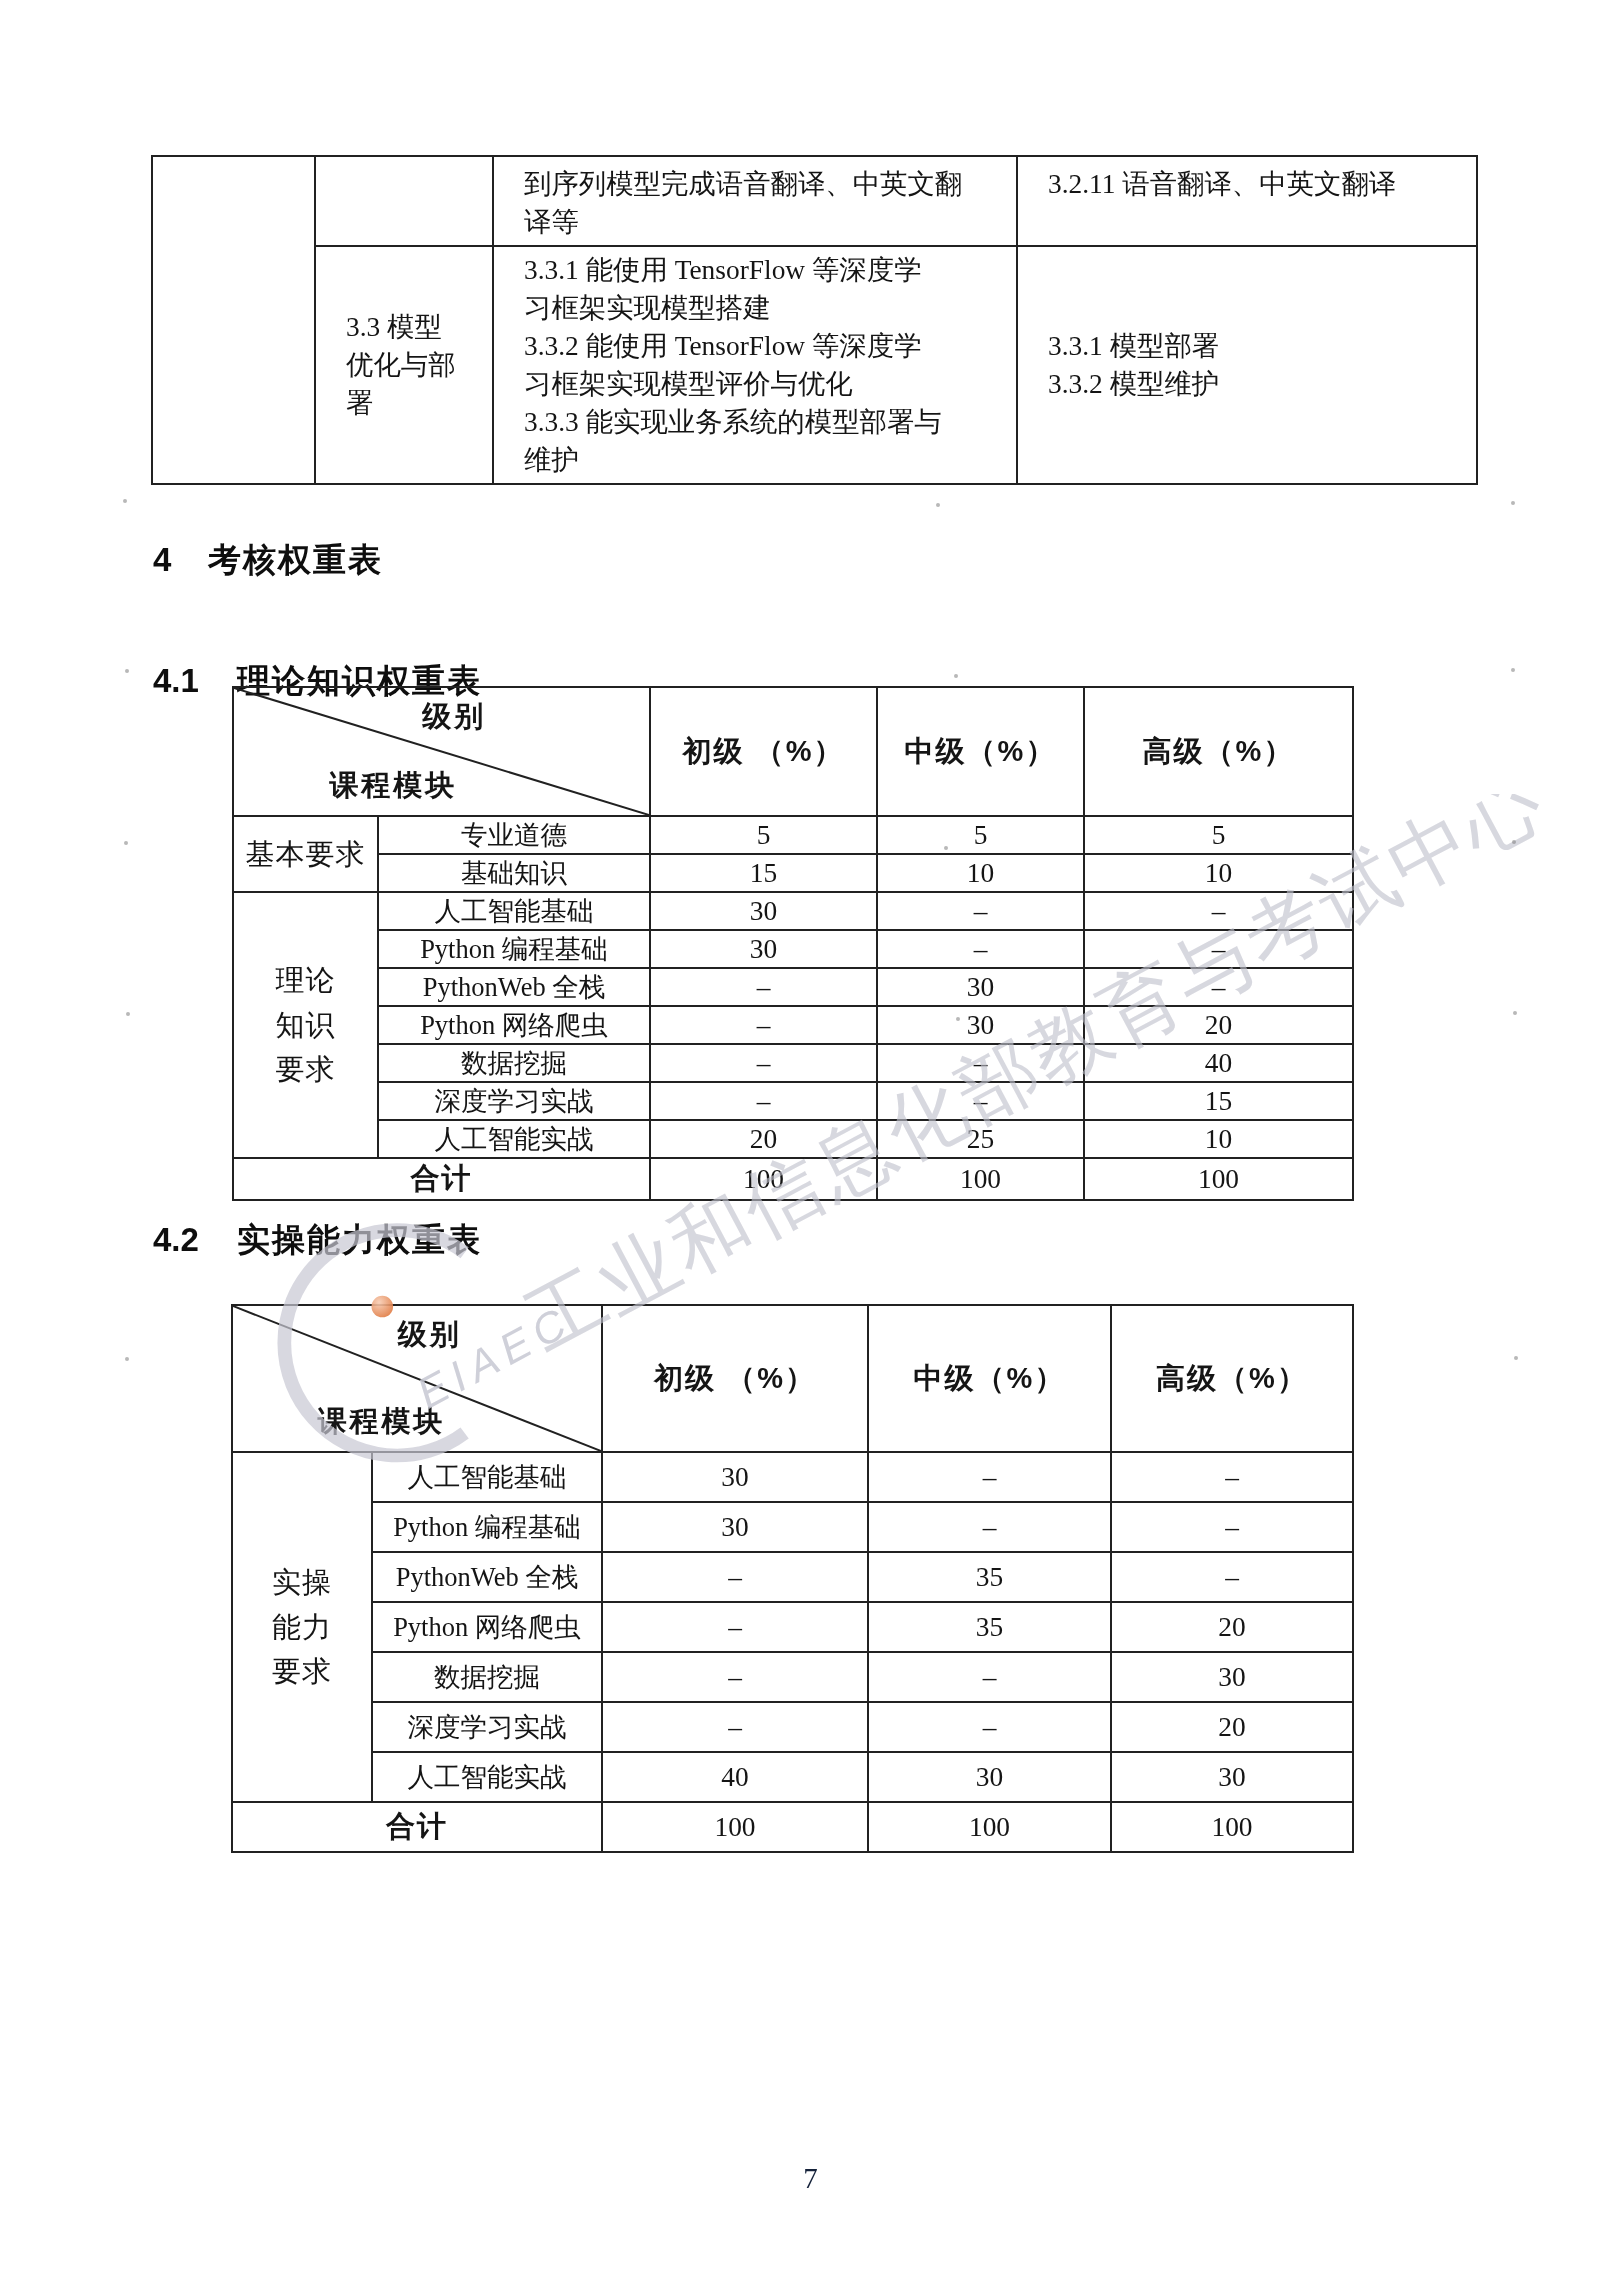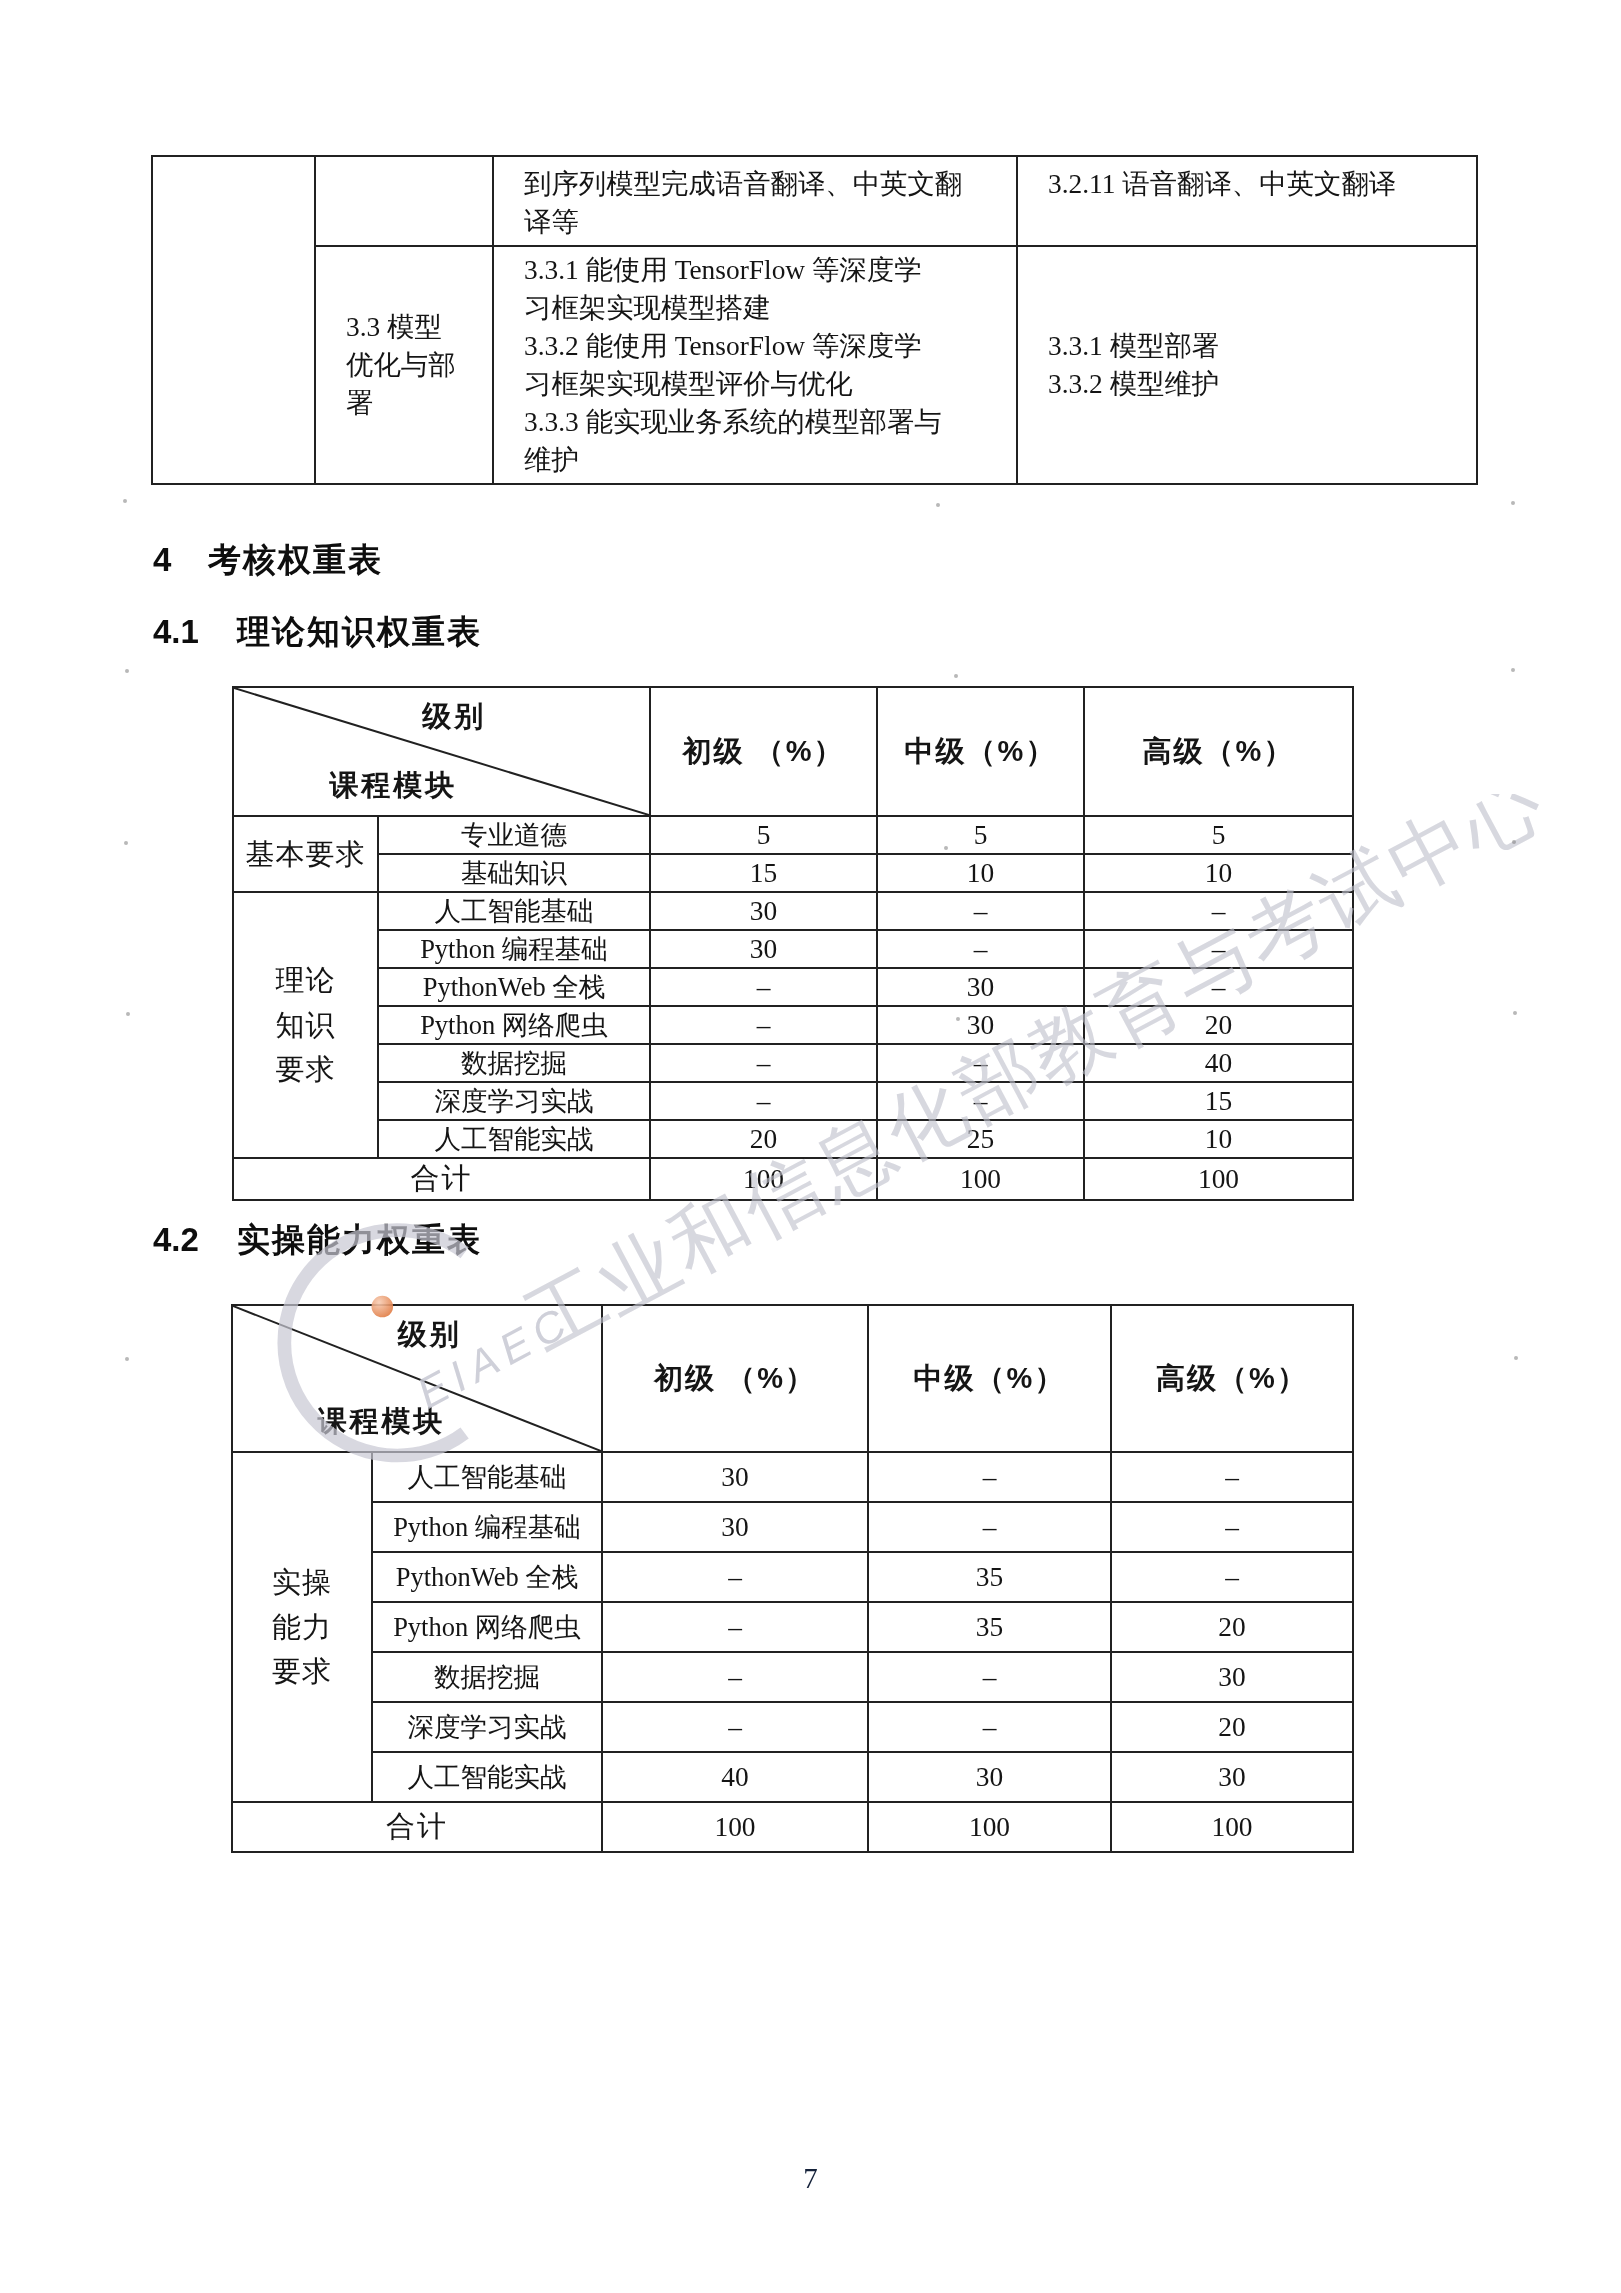--- a/index.html
+++ b/index.html
@@ -19,21 +19,21 @@
   .pre{white-space:pre-line;}
   
   .wtable{border:2.9px solid #212121;}
   .wtable td{text-align:center;vertical-align:middle;padding:0 2px;}
   .t41{left:232px;top:686px;width:1119px;}
   .t42{left:231px;top:1304px;width:1121px;}
   td.lvl{font-family:"Liberation Sans","DejaVu Sans",sans-serif;font-weight:700;font-size:29px;letter-spacing:2px;}
   td.grp{font-family:"Liberation Sans","DejaVu Sans",sans-serif;font-weight:400;font-size:29px;line-height:1.55;letter-spacing:1px;}
   td.mod{font-size:26.5px;}
   td.val{font-size:27.4px;}
-  td.sum{font-family:"Liberation Sans","DejaVu Sans",sans-serif;font-weight:400;font-size:29px;letter-spacing:2px;}
+  td.sum{font-family:"Liberation Sans","DejaVu Sans",sans-serif;font-weight:700;font-size:29px;letter-spacing:2px;}
   tr.hdr td{border-bottom-width:2.9px;}
   tr.grpend td{border-bottom-width:2.9px;margin-top:43px;}
   tr.total td{border-top-width:2.9px;}
   
   td.diag{position:relative;padding:0;}
   td.diag svg.slash{position:absolute;left:0;top:0;width:100%;height:100%;display:block;}
   .corner-top{position:absolute;top:8.8px;left:50%;transform:translateX(-30%);
     font-family:"Liberation Sans","DejaVu Sans",sans-serif;font-weight:700;font-size:29px;letter-spacing:2.9px;}
   .corner-bottom{position:absolute;bottom:8.8px;left:23%;
     font-family:"Liberation Sans","DejaVu Sans",sans-serif;font-weight:700;font-size:29px;letter-spacing:2.9px;}
@@ -84,21 +84,21 @@
 维护</td>
       <td class="desc pre">3.3.1 模型部署
 3.3.2 模型维护</td>
     </tr>
   </tbody>
     </table>
 
   <div class="h h-sec" style="top:537px">
     <span class="hnum">4</span><span>考核权重表</span>
   </div>
-  <div class="h h-sub" style="top:609px">
+  <div class="h h-sub" style="top:658px">
     <span class="hnum">4.1</span><span>理论知识权重表</span>
   </div>
 
   <table class="doc wtable t41">
     <colgroup>
         <col style="width:145px">
         <col style="width:272px">
         <col style="width:227px">
         <col style="width:207px">
         <col style="width:269px">

